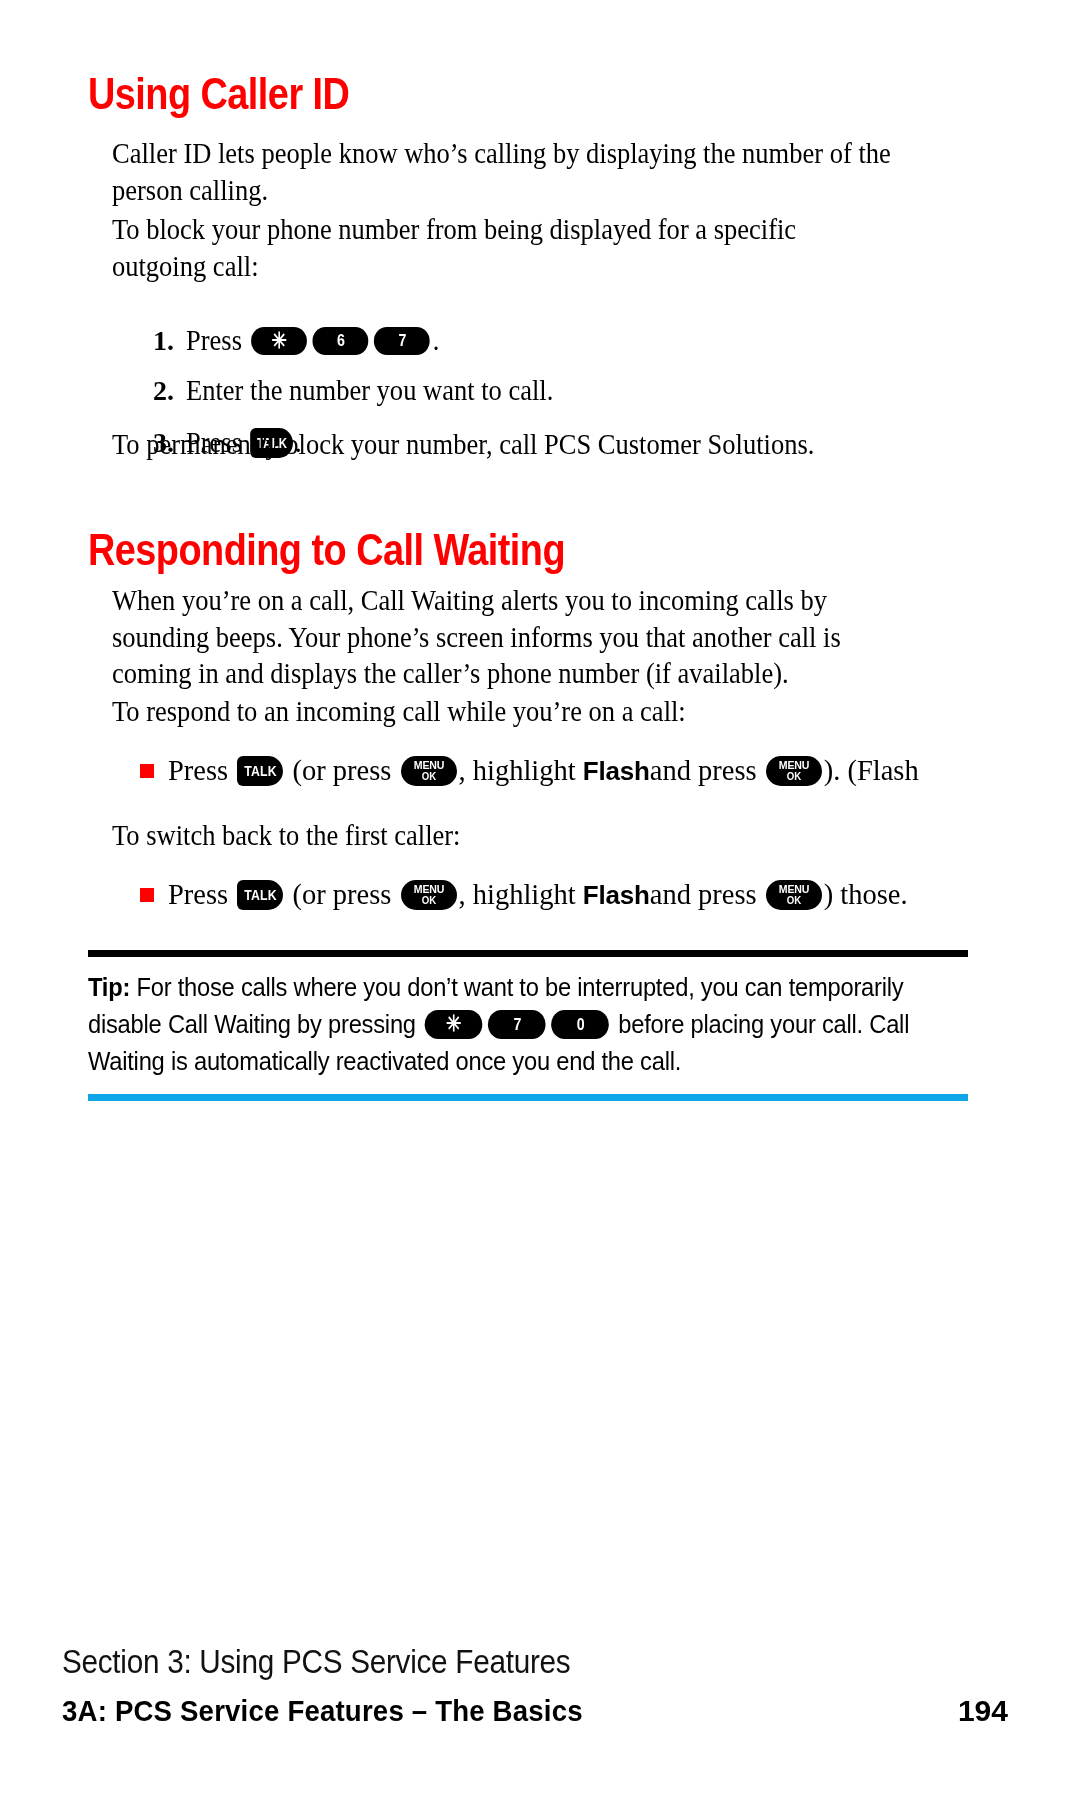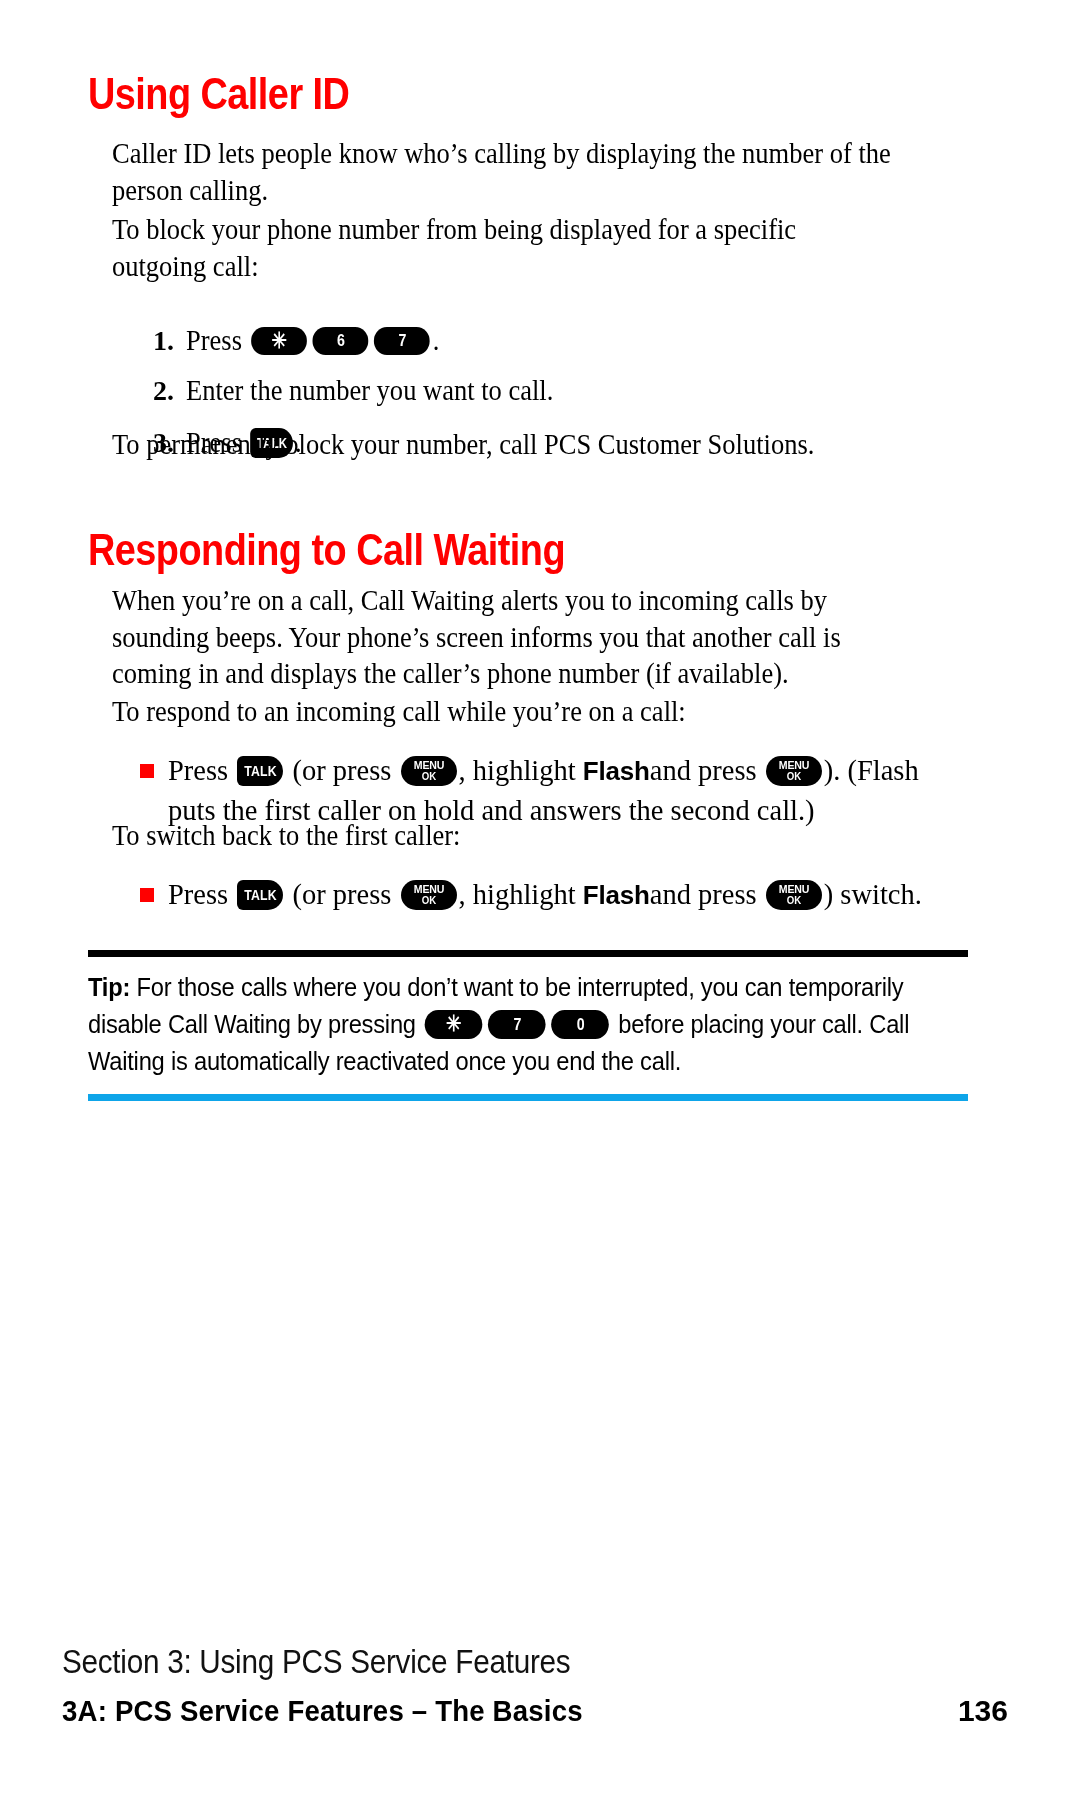--- a/index.html
+++ b/index.html
@@ -291,42 +291,41 @@
 
   <div class="body-text" id="para-respond">To respond to an incoming call while you’re on a call:</div>
 
   <div class="bullet-item" id="bullet-1">
     <span class="bullet-sq"></span><span class="bullet-body"><span>Press</span>
       <span class="key key-talk"><span class="glyph">TALK</span></span>
       <span>(or press</span>
       <span class="key key-menu"><span class="l1">MENU</span><span class="l2">OK</span></span><span>, highlight</span>
       <strong class="flash">Flash</strong><span>and press</span>
       <span class="key key-menu"><span class="l1">MENU</span><span class="l2">OK</span></span><span>). (Flash</span>
-      <span class="bullet-line2">puts the first caller on hold and answers the second call.)</span>
     </span>
   </div>
 
   <div class="body-text" id="para-switch">To switch back to the first caller:</div>
 
   <div class="bullet-item" id="bullet-2">
     <span class="bullet-sq"></span><span class="bullet-body"><span>Press</span>
       <span class="key key-talk"><span class="glyph">TALK</span></span>
       <span>(or press</span>
       <span class="key key-menu"><span class="l1">MENU</span><span class="l2">OK</span></span><span>, highlight</span>
       <strong class="flash">Flash</strong><span>and press</span>
-      <span class="key key-menu"><span class="l1">MENU</span><span class="l2">OK</span></span><span>) switch.</span>
+      <span class="key key-menu"><span class="l1">MENU</span><span class="l2">OK</span></span><span>) those.</span>
     </span>
   </div>
 
   <div id="tip-box" class="tip">
     <div class="tip-text"><span class="tip-label">Tip:</span> <span>For those calls where you don’t want to be interrupted, you can temporarily disable Call Waiting by pressing</span>
       <span class="key key-round key-star"><span class="glyph">✳</span></span><span class="key key-round"><span class="glyph">7</span></span><span class="key key-round"><span class="glyph">0</span></span>
       <span>before placing your call. Call Waiting is automatically reactivated once you end the call.</span>
     </div>
   </div>
 
   <div id="footer-section">Section 3: Using PCS Service Features</div>
 
   <div id="footer-chapter">3A: PCS Service Features – The Basics</div>
 
-  <div id="footer-pageno">136</div>
+  <div id="footer-pageno">194</div>
 
 </div>
 
 </body></html>

